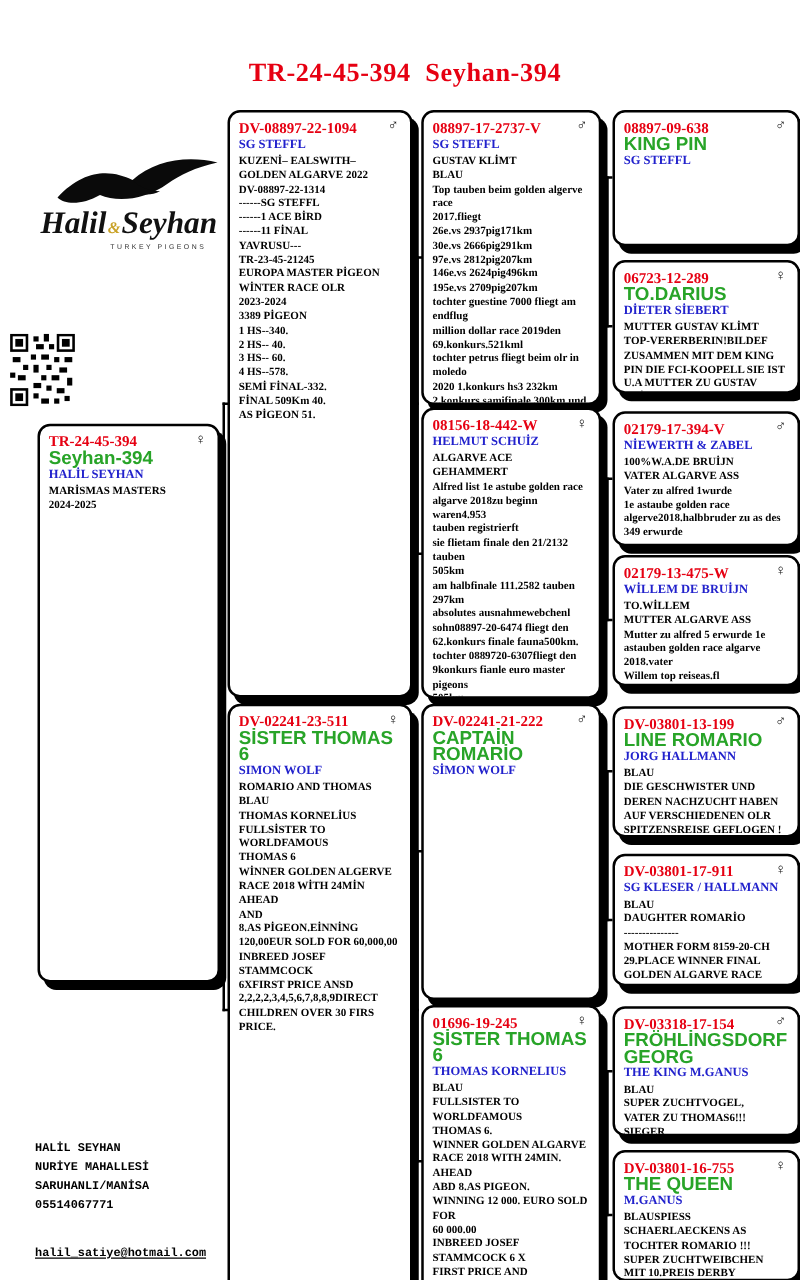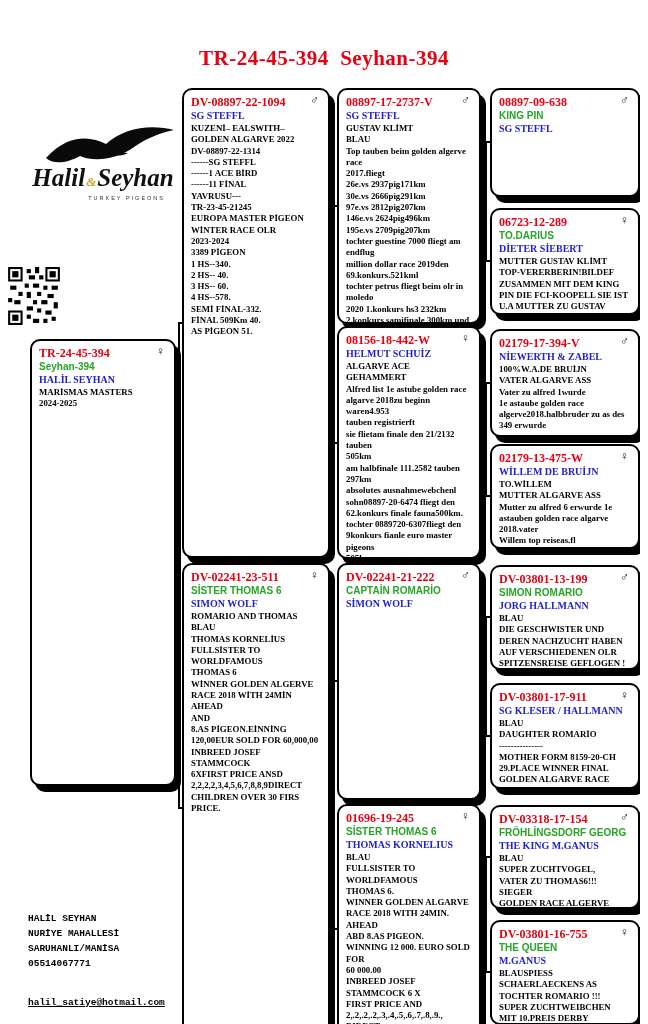--- a/index.html
+++ b/index.html
@@ -11,21 +11,21 @@
     position:absolute; left:0; top:10px; width:648px; text-align:center;
     font-size:21px; font-weight:bold; color:#e60012; white-space:pre;
     font-family:"Liberation Serif", serif; letter-spacing:0.5px;
   }
   .pbox {
     position:absolute; background:#fff; border:2px solid #000; border-radius:10px;
     box-shadow:5px 6px 0 #000; padding:5px 7px; box-sizing:border-box; overflow:hidden;
   }
   .sex  { position:absolute; top:3px; right:9px; font-size:12px; font-weight:bold; color:#111; }
   .ring { color:#e60012; font-weight:bold; font-size:12px; line-height:14px; }
-  .alias{ color:#28a428; font-weight:bold; font-size:10px; line-height:13px;
+  .alias{ color:#28a428; font-weight:bold; font-size:15px; line-height:13px;
           font-family:"Liberation Sans", sans-serif; }
   .owner{ color:#2222cc; font-weight:bold; font-size:10px; line-height:14px; }
   .bbody{ color:#000; font-weight:bold; font-size:8.8px; line-height:11.3px; white-space:pre-line; }
   .ln   { position:absolute; background:#000; }
 
   #logo { position:absolute; left:23px; top:84px; width:160px; text-align:center; }
   #logo-script { font-family:"Liberation Serif", serif; font-style:italic; font-weight:bold;
                  font-size:25px; color:#111; line-height:24px; margin-top:-10px; }
   #logo-script .amp { color:#c9a227; font-size:13px; padding:0 1px; }
   #logo-tag { font-family:"Liberation Sans", sans-serif; font-size:5.5px; color:#333;
@@ -290,30 +290,30 @@
 algerve2018.halbbruder zu as des
 349 erwurde</div>
   </div>
 
   <div class="pbox" style="left:490px;top:408px;width:150px;height:105px">
     <span class="sex">♀</span>
     <div class="ring">02179-13-475-W</div>
     <div class="owner">WİLLEM DE BRUİJN</div>
     <div class="bbody">TO.WİLLEM
 MUTTER ALGARVE ASS
-Mutter zu alfred 6 erwurde 1e
+Mutter zu alfred 5 erwurde 1e
 astauben golden race algarve
 2018.vater
 Willem top reiseas.fl</div>
   </div>
 
   <div class="pbox" style="left:490px;top:529px;width:150px;height:105px">
     <span class="sex">♂</span>
     <div class="ring">DV-03801-13-199</div>
-    <div class="alias">SIMON ROMARIO</div>
+    <div class="alias">LINE ROMARIO</div>
     <div class="owner">JORG HALLMANN</div>
     <div class="bbody">BLAU
 DIE GESCHWISTER UND
 DEREN NACHZUCHT HABEN
 AUF VERSCHIEDENEN OLR
 SPITZENSREISE GEFLOGEN !
 DER 199 IST VATER ZU</div>
   </div>
 
   <div class="pbox" style="left:490px;top:647px;width:150px;height:106px">

